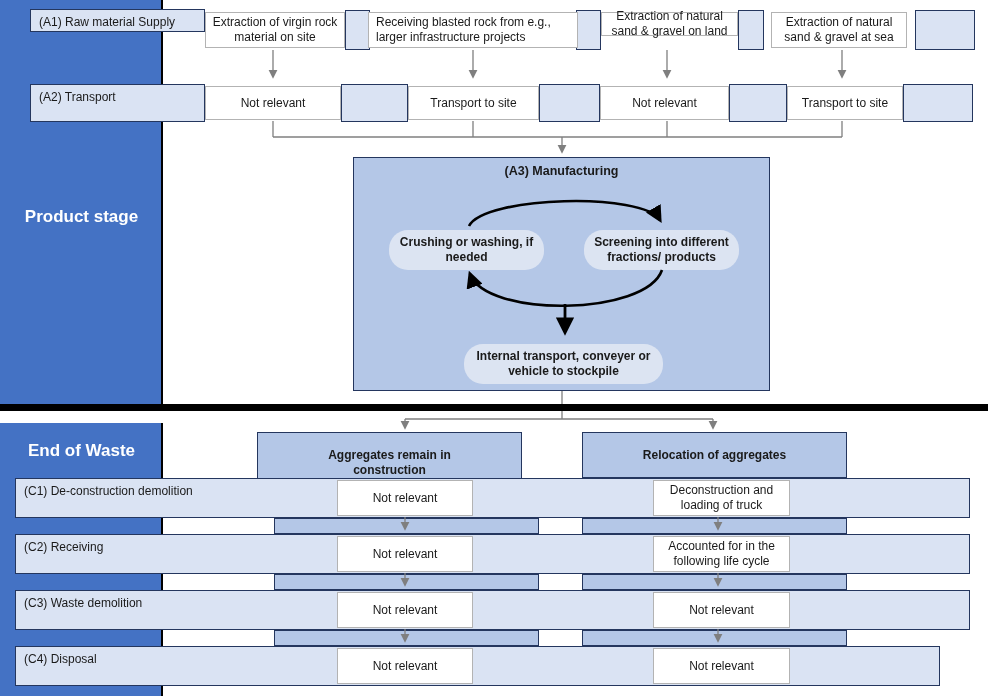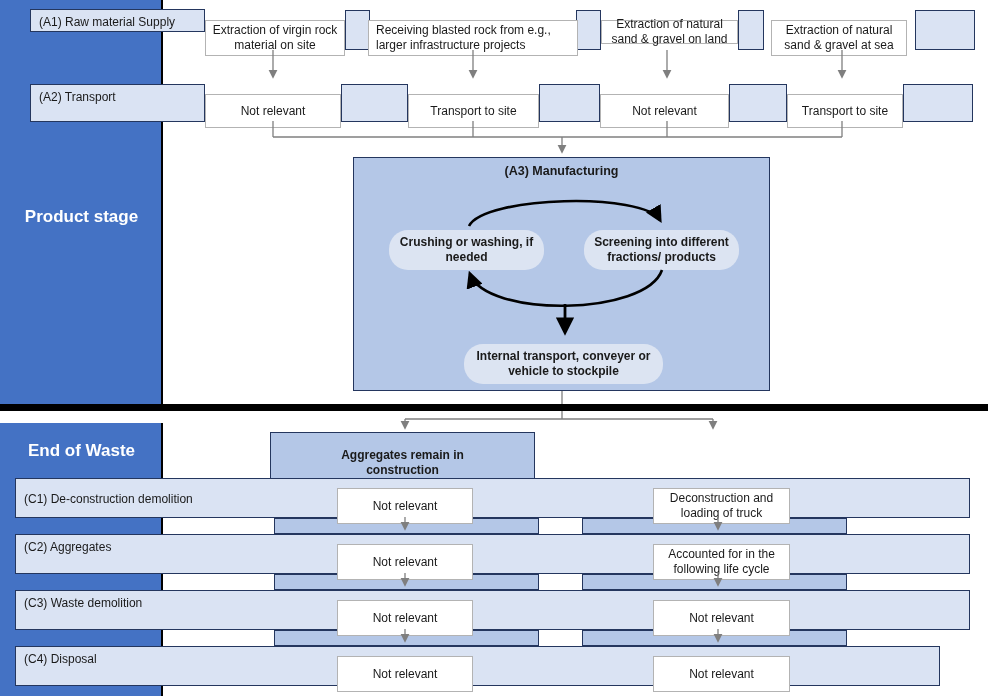--- a/index.html
+++ b/index.html
@@ -9,21 +9,21 @@
   }
   .abs{position:absolute;box-sizing:border-box;}
   .sidebar{background:#4472c4;border-right:2px solid #000;z-index:1;}
   .side-label{z-index:2;color:#fff;font-weight:bold;font-size:17px;text-align:center;width:163px;}
   .box-light{background:#dae3f3;border:1px solid #24365e;z-index:2;}
   .box-med{background:#b4c7e7;border:1px solid #24365e;z-index:2;}
   .label-text{font-size:12px;padding:5px 6px 0 8px;line-height:1.3;}
   .cell-white{
     background:#fff;border:1px solid #b3b3b3;z-index:3;
     display:flex;align-items:center;justify-content:center;text-align:center;
-    font-size:12px;line-height:1.25;padding:0 4px;margin-top:8px;
+    font-size:12px;line-height:1.25;padding:0 4px;
   }
   .cell-left{justify-content:flex-start;text-align:left;padding-left:7px;}
   .hdr{display:flex;align-items:center;justify-content:center;text-align:center;
     font-weight:bold;font-size:12px;line-height:1.25;}
   .hdr span{display:inline-block;max-width:175px;}
   .inner-box{
     background:#dce4f2;z-index:3;display:flex;align-items:center;justify-content:center;
     text-align:center;font-weight:bold;font-size:12px;line-height:1.25;padding:1px 4px;border-radius:19px;
   }
   .a3-title{position:absolute;left:0;top:6px;width:100%;text-align:center;
@@ -71,39 +71,42 @@
       </defs>
       <path d="M 115 68 C 130 38, 290 34, 306 62" fill="none" stroke="#000" stroke-width="2.6" marker-end="url(#ba)"></path>
       <path d="M 308 112 C 292 158, 132 160, 116 116" fill="none" stroke="#000" stroke-width="2.6" marker-end="url(#ba)"></path>
       <line x1="211" y1="146" x2="211" y2="174" stroke="#000" stroke-width="2.8" marker-end="url(#ba)"></line>
     </svg>
     <div class="inner-box abs" style="left:35px;top:72px;width:155px;height:40px;">Crushing or washing, if needed</div>
     <div class="inner-box abs" style="left:230px;top:72px;width:155px;height:40px;">Screening into different fractions/ products</div>
     <div class="inner-box abs" style="left:110px;top:186px;width:199px;height:40px;">Internal transport, conveyer or vehicle to stockpile</div>
   </div>
 
-  <div class="abs box-med hdr" style="left:270px;top:432px;width:265px;height:62px;">
+  <div class="abs box-med hdr" style="left:257px;top:432px;width:265px;height:62px;">
     <span>Aggregates remain in construction</span>
+  </div>
+  <div class="abs box-med hdr" style="left:582px;top:432px;width:265px;height:46px;">
+    <span>Relocation of aggregates</span>
   </div>
 
   <div class="abs box-med" style="left:274px;top:518px;width:265px;height:16px;"></div>
   <div class="abs box-med" style="left:582px;top:518px;width:265px;height:16px;"></div>
   <div class="abs box-med" style="left:274px;top:574px;width:265px;height:16px;"></div>
   <div class="abs box-med" style="left:582px;top:574px;width:265px;height:16px;"></div>
   <div class="abs box-med" style="left:274px;top:630px;width:265px;height:16px;"></div>
   <div class="abs box-med" style="left:582px;top:630px;width:265px;height:16px;"></div>
 
   <div class="abs box-light" style="left:15px;top:478px;width:955px;height:40px;">
-    <div class="label-text" style="width:190px;margin-top:8px;">(C1) De-construction demolition</div>
+    <div class="label-text" style="width:190px;">(C1) De-construction demolition</div>
   </div>
   <div class="abs cell-white" style="left:337px;top:480px;width:136px;height:36px;">Not relevant</div>
   <div class="abs cell-white" style="left:653px;top:480px;width:137px;height:36px;">Deconstruction and loading of truck</div>
 
   <div class="abs box-light" style="left:15px;top:534px;width:955px;height:40px;">
-    <div class="label-text" style="width:190px;">(C2) Aggregates</div>
+    <div class="label-text" style="width:190px;">(C2) Receiving</div>
   </div>
   <div class="abs cell-white" style="left:337px;top:536px;width:136px;height:36px;">Not relevant</div>
   <div class="abs cell-white" style="left:653px;top:536px;width:137px;height:36px;">Accounted for in the following life cycle</div>
 
   <div class="abs box-light" style="left:15px;top:590px;width:955px;height:40px;">
     <div class="label-text" style="width:220px;">(C3) Waste demolition</div>
   </div>
   <div class="abs cell-white" style="left:337px;top:592px;width:136px;height:36px;">Not relevant</div>
   <div class="abs cell-white" style="left:653px;top:592px;width:137px;height:36px;">Not relevant</div>
 

